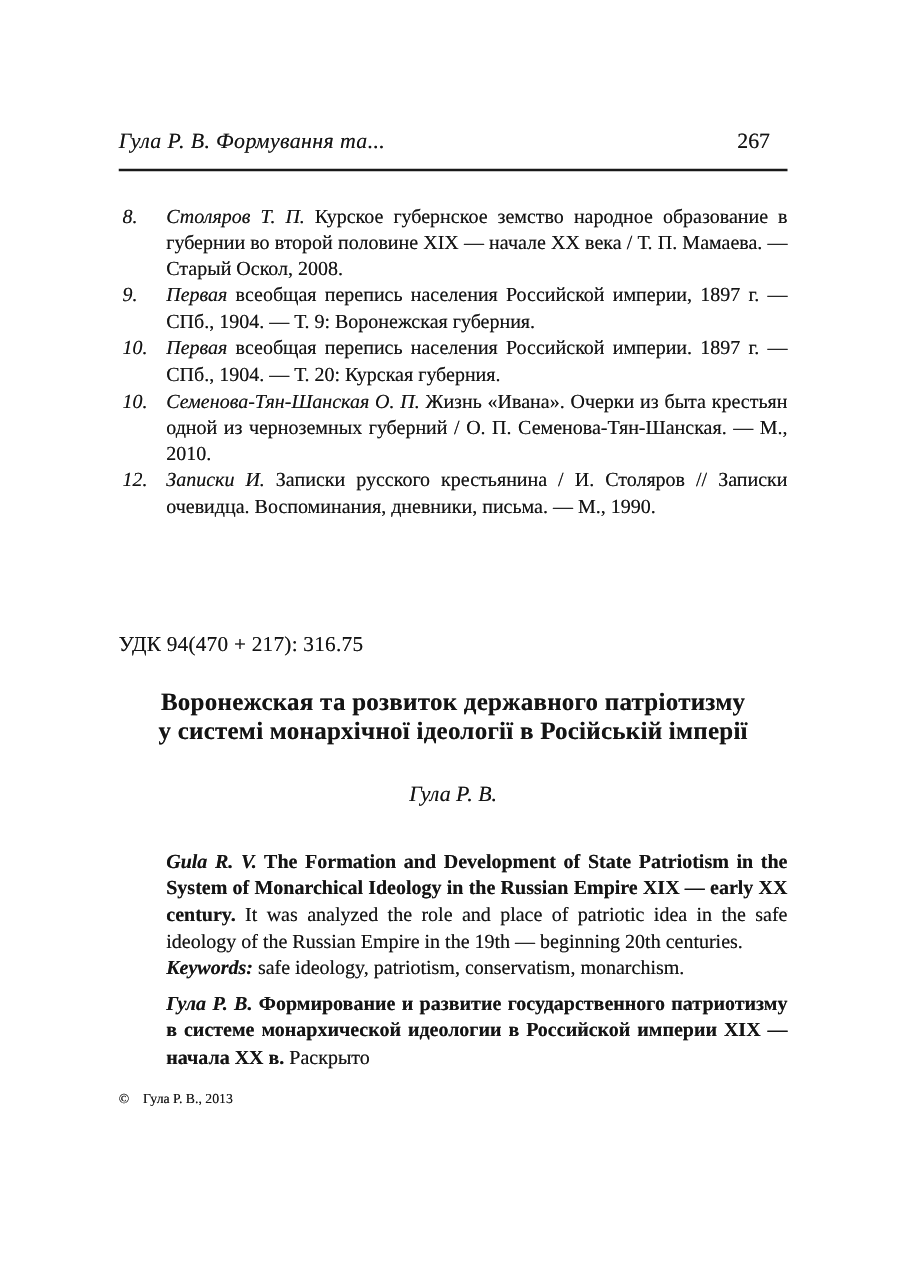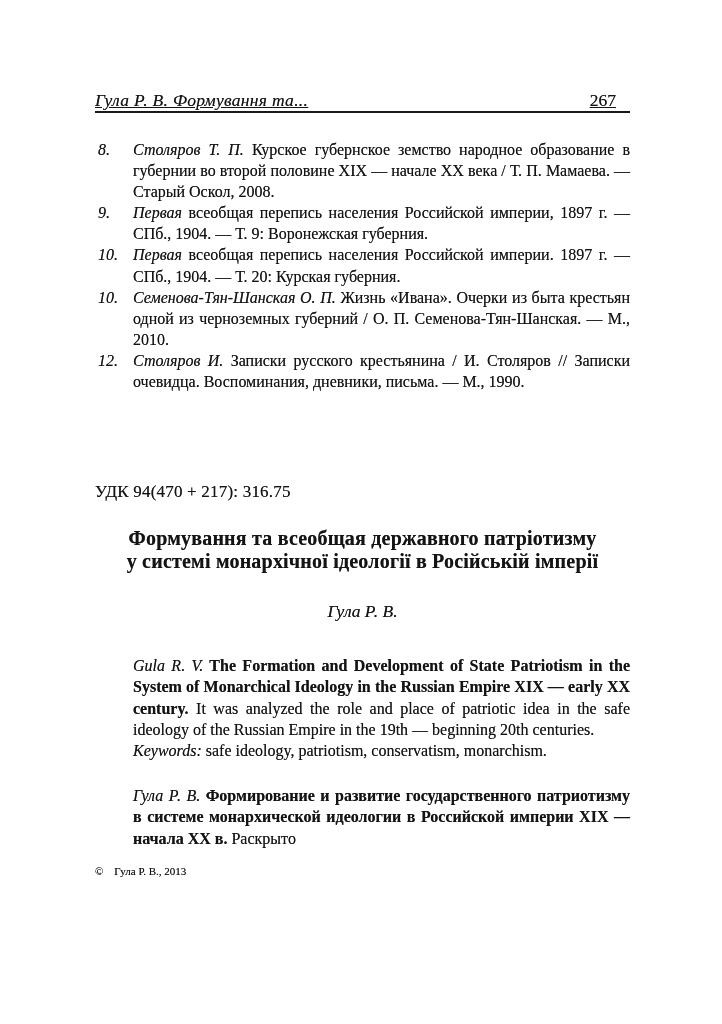--- a/index.html
+++ b/index.html
@@ -11,25 +11,24 @@
     text-shadow: 0 0 0.4px rgba(0,0,0,0.6);
     overflow: hidden;
   }
   .content { padding: 90px 92px 0 95px; }
 
   .running-head {
     display: flex;
     justify-content: space-between;
     align-items: baseline;
     border-bottom: 2.5px solid #191919;
-    padding-bottom: 0;
-    text-decoration: underline;
+    padding-bottom: 12px;
   }
   .running-title { font-style: italic; font-size: 17.5px; letter-spacing: .3px; }
-  .page-number { font-size: 17.5px; padding-right: 14px; }
+  .page-number { font-size: 17.5px; padding-right: 14px; margin-top: 12px; }
 
   .references { margin-top: 26px; font-size: 16px; line-height: 21.1px; }
   .ref-item { position: relative; padding-left: 38px; text-align: justify; }
   .ref-num { position: absolute; left: 3px; top: 0; font-style: italic; }
   .ref-lead { font-style: italic; }
 
   .udc { margin-top: 90px; font-size: 17px; letter-spacing: .2px; }
 
   .title {
     margin-top: 25px;
@@ -43,22 +42,22 @@
 
   .author { margin-top: 29px; text-align: center; font-style: italic; font-size: 17.5px; }
 
   .abstract {
     margin-left: 38px;
     font-size: 16px;
     line-height: 21.2px;
     text-align: justify;
   }
   .abstract-en { margin-top: 33px; }
-  .abstract-ru { margin-top: 24px; }
-  .bi { font-weight: 400; font-style: italic; }
+  .abstract-ru { margin-top: 8px; }
+  .bi { font-weight: 700; font-style: italic; }
   .b  { font-weight: 700; }
   .keywords { text-align: left; }
 
   .copyright { margin-top: 16px; font-size: 11px; }
   .copyright .sym { margin-right: 11px; }
 </style>
 </head>
 <body>
 
 <div class="content">
@@ -75,28 +74,28 @@
     <div class="ref-item">
       <span class="ref-num">9.</span><span class="ref-lead">Первая</span><span> всеобщая перепись населения Российской империи, 1897 г. — СПб., 1904. — Т. 9: Воронежская губерния.</span>
     </div>
     <div class="ref-item">
       <span class="ref-num">10.</span><span class="ref-lead">Первая</span><span> всеобщая перепись населения Российской империи. 1897 г. — СПб., 1904. — Т. 20: Курская губерния.</span>
     </div>
     <div class="ref-item">
       <span class="ref-num">10.</span><span class="ref-lead">Семенова-Тян-Шанская О. П.</span><span> Жизнь «Ивана». Очерки из быта крестьян одной из черноземных губерний / О. П. Семенова-Тян-Шанская. — М., 2010.</span>
     </div>
     <div class="ref-item">
-      <span class="ref-num">12.</span><span class="ref-lead">Столяров И.</span><span> Записки русского крестьянина / И. Столяров // Записки очевидца. Воспоминания, дневники, письма. — М., 1990.</span>
+      <span class="ref-num">12.</span><span class="ref-lead">Записки И.</span><span> Записки русского крестьянина / И. Столяров // Записки очевидца. Воспоминания, дневники, письма. — М., 1990.</span>
     </div>
   </div>
 
   <div class="udc">УДК 94(470 + 217): 316.75</div>
 
   <h1 class="title">
-    <span class="title-line">Формування та всеобщая державного патріотизму</span>
+    <span class="title-line">Воронежская та розвиток державного патріотизму</span>
     <span class="title-line">у системі монархічної ідеології в Російській імперії</span>
   </h1>
 
   <div class="author">Гула Р. В.</div>
 
   <div class="abstract abstract-en">
     <p><span class="bi">Gula R. V.</span><span class="b"> The Formation and Development of State Patriotism in the System of Monarchical Ideology in the Russian Empire XIX — early XX century.</span><span> It was analyzed the role and place of patriotic idea in the safe ideology of the Russian Empire in the 19th — beginning 20th centuries.</span></p>
     <p class="keywords"><span class="bi">Keywords:</span><span> safe ideology, patriotism, conservatism, monarchism.</span></p>
   </div>
 

